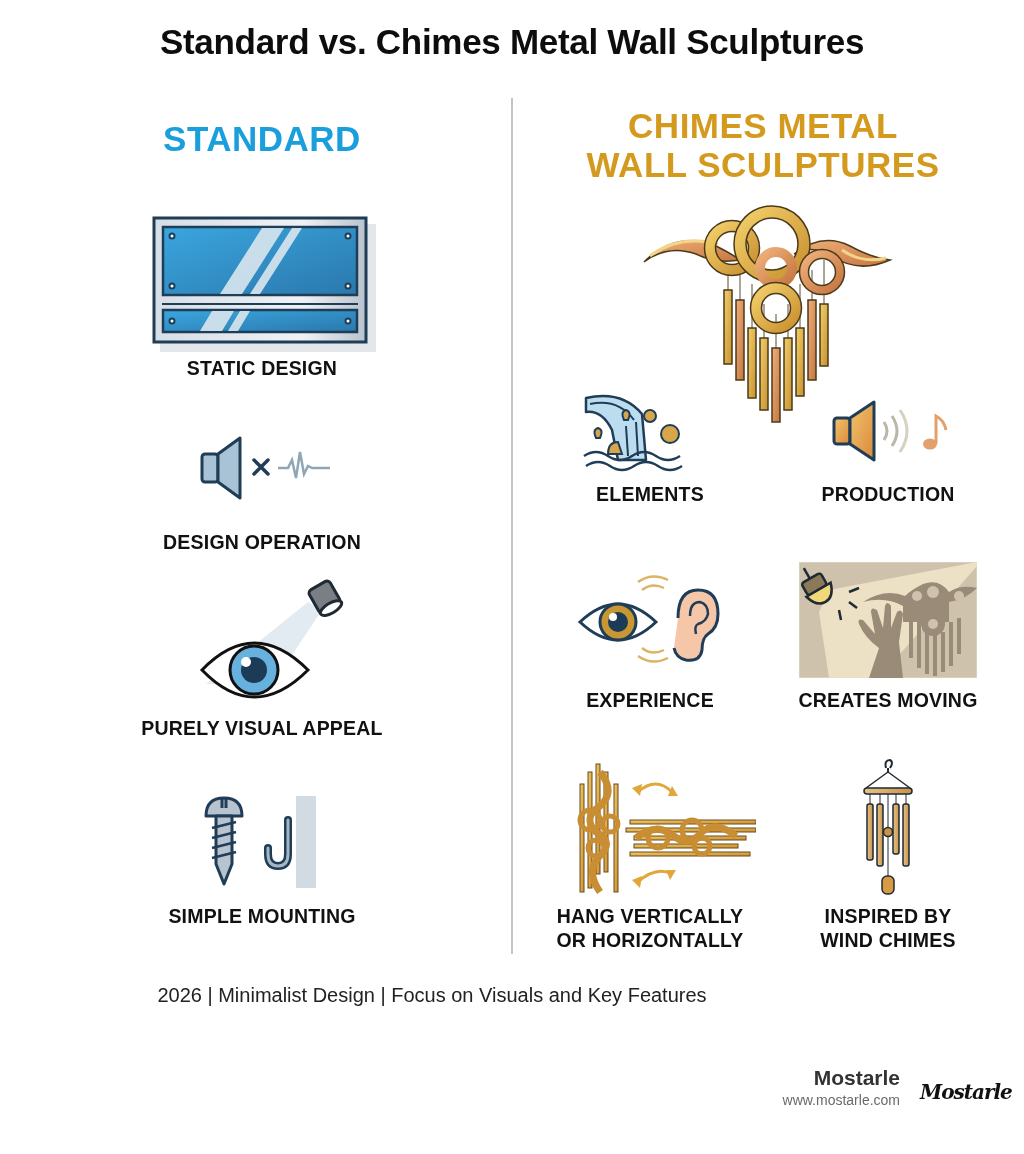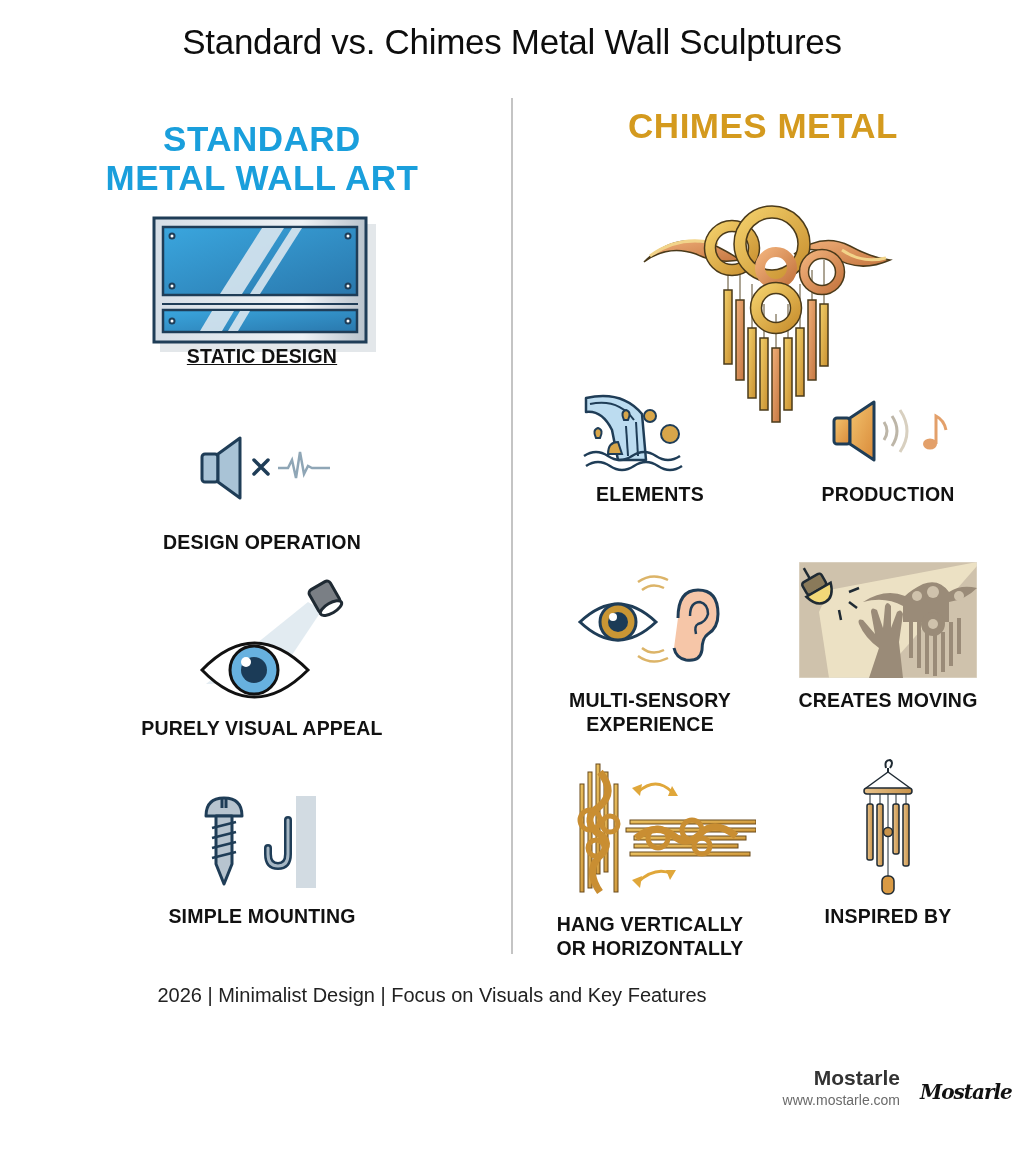--- a/index.html
+++ b/index.html
@@ -1,43 +1,43 @@
 <!DOCTYPE html>
 <html><head>
 <meta charset="utf-8">
 <style>
   * { box-sizing: border-box; margin: 0; padding: 0; }
   html, body { width: 1024px; height: 1154px; background: #ffffff; overflow: hidden; }
   body { position: relative; font-family: "Liberation Sans", "DejaVu Sans", sans-serif; color: #111; }
   .abs { position: absolute; }
-  .title { left: 0; width: 1024px; top: 22px; text-align: center; font-size: 35px; font-weight: 400; letter-spacing: -0.3px; color: #0d0d0d; }
+  .title { left: 0; width: 1024px; top: 22px; text-align: center; font-size: 35px; font-weight: 700; letter-spacing: -0.3px; color: #0d0d0d; }
   .col-head { text-align: center; font-weight: 700; font-size: 35px; line-height: 39px; letter-spacing: 0.5px; }
   .col-head.blue { color: #1a9fdc; margin-top: 13px; }
   .col-head.gold { color: #d49a1e; }
   .divider { left: 511px; top: 98px; width: 2px; height: 856px; background: #c4c4c4; }
   .label { text-align: center; font-weight: 700; font-size: 19.5px; line-height: 24px; color: #111; letter-spacing: 0.2px; }
   .icon { display: block; }
   .caption { left: 0; width: 864px; top: 984px; text-align: center; font-size: 20px; color: #222; }
   .brand { right: 124px; top: 1066px; text-align: right; }
   .brand-name { font-size: 21px; font-weight: 700; color: #333; line-height: 24px; }
   .brand-url { font-size: 14px; color: #6a6a6a; line-height: 20px; }
   .sig { left: 920px; top: 1080px; font-family: "DejaVu Serif", serif; font-style: italic; font-weight: 700; font-size: 20px; color: #111; letter-spacing: -1px; }
 </style>
 </head>
 <body>
 
 <div class="abs title">Standard vs. Chimes Metal Wall Sculptures</div>
 
 <div class="abs col-head blue" style="left:50px;width:424px;top:106px;">
   <div>STANDARD</div>
-  <div>METAL WALL ART</div>
 </div>
 
 <div class="abs col-head gold" style="left:530px;width:466px;top:106px;">
   <div>CHIMES METAL</div>
+  <div>WALL SCULPTURES</div>
 </div>
 
 <div class="abs divider"></div>
 
 <svg class="abs icon" style="left:152px;top:216px;" width="224" height="136" viewBox="0 0 224 136">
   <defs>
     <linearGradient id="pblue" x1="0" y1="0" x2="1" y2="1">
       <stop offset="0" stop-color="#3aa6de"></stop>
         <stop offset="1" stop-color="#2a78ad"></stop>
     </linearGradient>
@@ -58,21 +58,21 @@
   <polygon points="88,95 98,95 86,115 76,115" fill="#d9e6ee" opacity="0.9"></polygon>
   <g fill="#fff" stroke="#1f3d57" stroke-width="2">
     <circle cx="20" cy="20" r="2.5"></circle>
       <circle cx="196" cy="20" r="2.5"></circle>
     <circle cx="20" cy="70" r="2.5"></circle>
       <circle cx="196" cy="70" r="2.5"></circle>
     <circle cx="20" cy="105" r="2.5"></circle>
       <circle cx="196" cy="105" r="2.5"></circle>
   </g>
 </svg>
-<div class="abs label" style="left:60px;width:404px;top:344px;text-decoration:underline;">STATIC DESIGN</div>
+<div class="abs label" style="left:60px;width:404px;top:356px;">STATIC DESIGN</div>
 
 <svg class="abs icon" style="left:198px;top:434px;" width="140" height="70" viewBox="0 0 140 70">
   <rect x="4" y="20" width="16" height="28" rx="3" fill="#a9c3d6" stroke="#1f3d57" stroke-width="3"></rect>
   <polygon points="20,20 42,4 42,64 20,48" fill="#a9c3d6" stroke="#1f3d57" stroke-width="3" stroke-linejoin="round"></polygon>
   <path d="M56 26 L70 40 M70 26 L56 40" stroke="#1f3d57" stroke-width="3.5" stroke-linecap="round"></path>
   <polyline points="80,34 90,34 94,26 98,44 102,18 106,40 110,32 114,34 132,34" fill="none" stroke="#8fa6b6" stroke-width="2.5"></polyline>
 </svg>
 <div class="abs label" style="left:60px;width:404px;top:530px;">DESIGN OPERATION</div>
 
 <svg class="abs icon" style="left:196px;top:574px;" width="152" height="130" viewBox="0 0 152 130">
@@ -209,21 +209,20 @@
       <path d="M60 84 Q74 94 90 86"></path>
   </g>
   <path d="M2 50 Q40 14 78 50 Q40 86 2 50 Z" fill="#fff" stroke="#1f3d57" stroke-width="3"></path>
   <circle cx="40" cy="50" r="18" fill="#c99634" stroke="#1f3d57" stroke-width="3"></circle>
   <circle cx="40" cy="50" r="10" fill="#1b3b57"></circle>
   <circle cx="35" cy="45" r="4" fill="#fff"></circle>
   <path d="M100 46 Q100 18 120 18 Q140 18 140 42 Q140 56 130 62 Q124 66 124 78 Q122 90 108 88 Q98 86 96 76" fill="#f6c6a8" stroke="#1f3d57" stroke-width="3"></path>
   <path d="M112 44 Q112 30 122 30 Q130 32 130 42 Q128 50 120 52 Q116 54 118 62" fill="none" stroke="#1f3d57" stroke-width="2.5"></path>
 </svg>
 <div class="abs label" style="left:538px;width:224px;top:688px;">
-  <div>MULTI-SENSORY</div>
   <div>EXPERIENCE</div>
 </div>
 
 <svg class="abs icon" style="left:799px;top:562px;" width="178" height="116" viewBox="0 0 178 116">
   <rect x="0" y="0" width="178" height="116" fill="#cfc2ac"></rect>
   <polygon points="30,28 178,0 178,4 80,116 30,116 20,50" fill="#f1e6c8" opacity="0.85"></polygon>
   <rect x="0" y="0" width="178" height="116" fill="none" stroke="#e3dccf" stroke-width="1"></rect>
   <g transform="rotate(-30 22 24)">
     <line x1="16" y1="0" x2="16" y2="12" stroke="#1f2a33" stroke-width="2.5"></line>
     <rect x="6" y="12" width="22" height="14" rx="3" fill="#8a7a5a" stroke="#1f2a33" stroke-width="2.5"></rect>
@@ -290,21 +289,21 @@
     <path d="M62 30 Q80 14 96 30"></path>
       <path d="M62 120 Q80 104 96 112"></path>
   </g>
   <g fill="#e0a73a">
     <polygon points="56,26 66,22 64,34"></polygon>
       <polygon points="102,34 92,34 96,24"></polygon>
     <polygon points="56,118 66,114 64,126"></polygon>
       <polygon points="100,108 90,108 94,118"></polygon>
   </g>
 </svg>
-<div class="abs label" style="left:538px;width:224px;top:904px;margin-top:8px;">
+<div class="abs label" style="left:538px;width:224px;top:904px;">
   <div>HANG VERTICALLY</div>
   <div>OR HORIZONTALLY</div>
 </div>
 
 <svg class="abs icon" style="left:862px;top:756px;" width="52" height="140" viewBox="0 0 52 140">
   <defs>
     <linearGradient id="wood" x1="0" y1="0" x2="1" y2="0">
       <stop offset="0" stop-color="#e8c28a"></stop>
         <stop offset="1" stop-color="#c9934a"></stop>
     </linearGradient>
@@ -325,20 +324,21 @@
       <line x1="18" y1="38" x2="18" y2="48"></line>
       <line x1="34" y1="38" x2="34" y2="48"></line>
       <line x1="44" y1="38" x2="44" y2="48"></line>
     </g>
   <line x1="26" y1="38" x2="26" y2="120" stroke="#1f2a33" stroke-width="1"></line>
   <circle cx="26" cy="76" r="4.5" fill="#c9934a" stroke="#1f2a33" stroke-width="1.5"></circle>
   <rect x="20" y="120" width="12" height="18" rx="5" fill="#d99a44" stroke="#1f2a33" stroke-width="1.5"></rect>
 </svg>
 <div class="abs label" style="left:776px;width:224px;top:904px;">
   <div>INSPIRED BY</div>
+  <div>WIND CHIMES</div>
 </div>
 
 <div class="abs caption">2026 | Minimalist Design | Focus on Visuals and Key Features</div>
 
 <div class="abs brand">
   <div class="brand-name">Mostarle</div>
   <div class="brand-url">www.mostarle.com</div>
 </div>
 <div class="abs sig">Mostarle</div>
 

